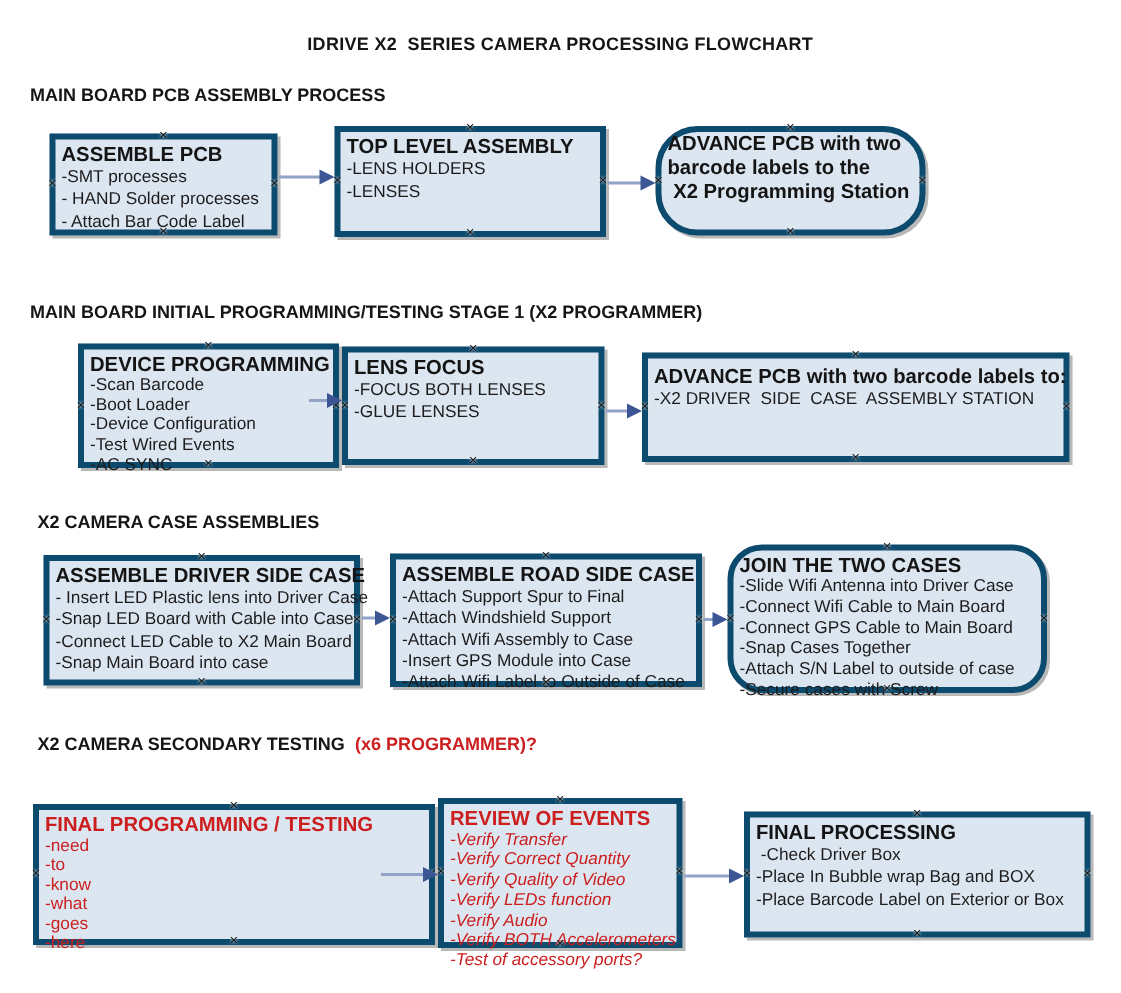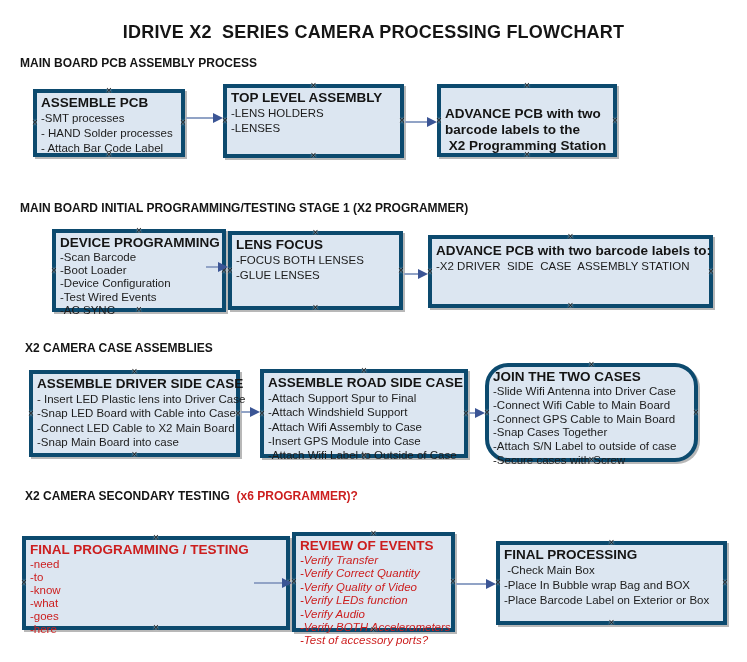--- a/index.html
+++ b/index.html
@@ -2,21 +2,21 @@
 <html><head>
 <meta charset="utf-8">
 <style>
   html,body{margin:0;padding:0;background:#ffffff;}
   #canvas{
     position:relative;width:747px;height:662px;background:#ffffff;overflow:hidden;
     font-family:"Liberation Sans",sans-serif;color:#111;
   }
   .main-title{
     position:absolute;top:22px;left:0;width:747px;text-align:center;
-    font-size:18px;font-weight:bold;white-space:pre;letter-spacing:.2px;color:#151515;
+    font-size:12px;font-weight:bold;white-space:pre;letter-spacing:.2px;color:#151515;
   }
   .sec-heading{
     position:absolute;font-size:12px;font-weight:bold;white-space:pre;color:#151515;
   }
   .h1{left:20px;top:56px;}
   .h2{left:20px;top:201px;}
   .h3{left:25px;top:341px;}
   .h4{left:25px;top:489px;}
   .sec-heading .red-part{color:#cc1e1e;}
 
@@ -25,21 +25,21 @@
     border:4px solid #0c4a6e;box-shadow:2px 2px 0 rgba(125,125,125,.55);
     padding:2px 0 0 4px;overflow:visible;
   }
   .box-title{font-size:13.5px;font-weight:bold;line-height:16px;white-space:pre;color:#141414;}
   .box-item{font-size:11.5px;line-height:15px;white-space:pre;color:#1c1c1c;}
   .red .box-title,.red .box-item{color:#cc1e1e;}
 
   
   .b-a1{left:33px;top:89px;width:152px;height:68px;}
   .b-a2{left:223px;top:84px;width:181px;height:74px;}
-  .b-a3{left:437px;top:84px;width:180px;height:73px;padding-top:18px;}
+  .b-a3{left:437px;top:84px;width:180px;height:73px;padding-top:0;border-radius:28px;}
   .b-b1{left:31px;top:229px;width:174px;height:83px;margin-left:21px;}
   .b-b2{left:228px;top:231px;width:175px;height:79px;}
   .b-b3{left:428px;top:235px;width:285px;height:73px;padding-top:4px;}
   .b-c1{left:29px;top:370px;width:211px;height:87px;}
   .b-c2{left:260px;top:369px;width:208px;height:89px;}
   .b-c3{left:485px;top:363px;width:213px;height:99px;border-radius:23px;}
   .b-d1{left:22px;top:536px;width:268px;height:94px;}
   .b-d2{left:292px;top:532px;width:163px;height:100px;}
   .b-d3{left:496px;top:541px;width:231px;height:84px;}
 
@@ -215,21 +215,21 @@
     <div class="box-item">-Verify BOTH Accelerometers</div>
     <div class="box-item">-Test of accessory ports?</div>
   </div>
 
   <div class="pbox b-d3">
     <span class="hnd hnd-t"></span>
     <span class="hnd hnd-b"></span>
     <span class="hnd hnd-l"></span>
     <span class="hnd hnd-r"></span>
     <div class="box-title">FINAL PROCESSING</div>
-    <div class="box-item"> -Check Main Box</div>
+    <div class="box-item"> -Check Driver Box</div>
     <div class="box-item">-Place In Bubble wrap Bag and BOX</div>
     <div class="box-item">-Place Barcode Label on Exterior or Box</div>
   </div>
 
   <div class="arrow ar1">
       <div class="arrow-line"></div>
       <div class="arrow-head"></div>
     </div>
   <div class="arrow ar2">
       <div class="arrow-line"></div>

